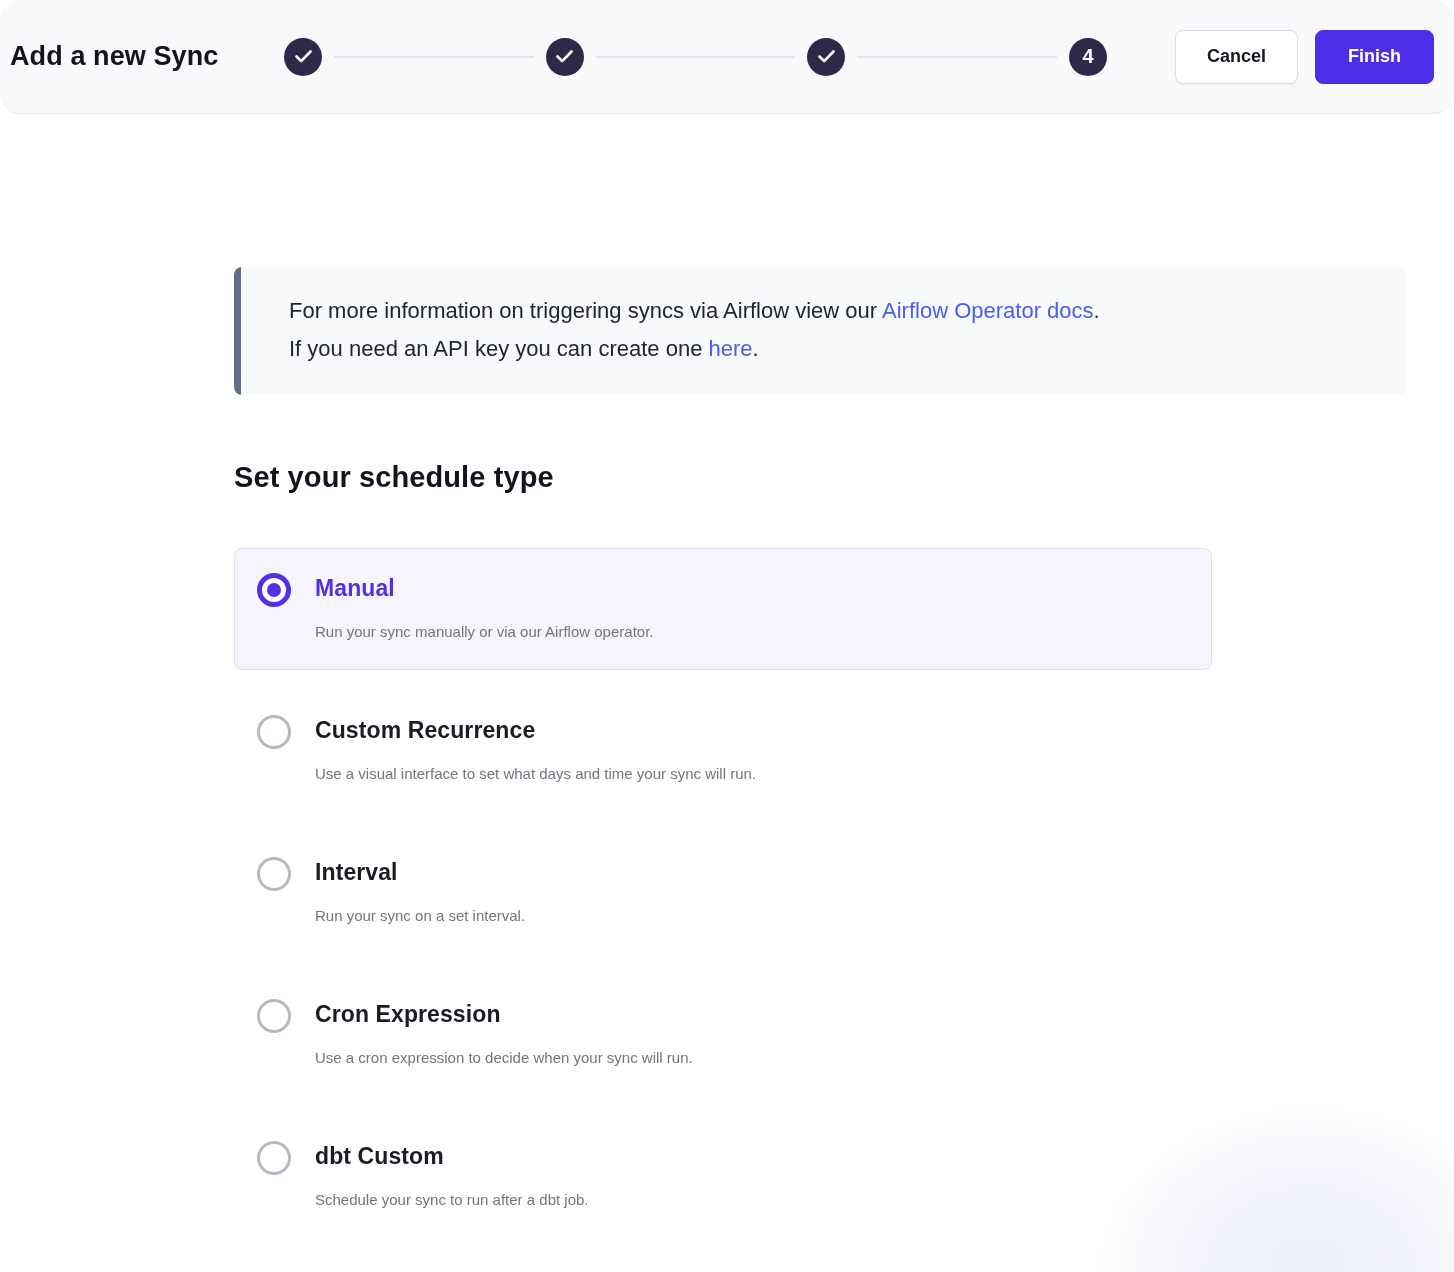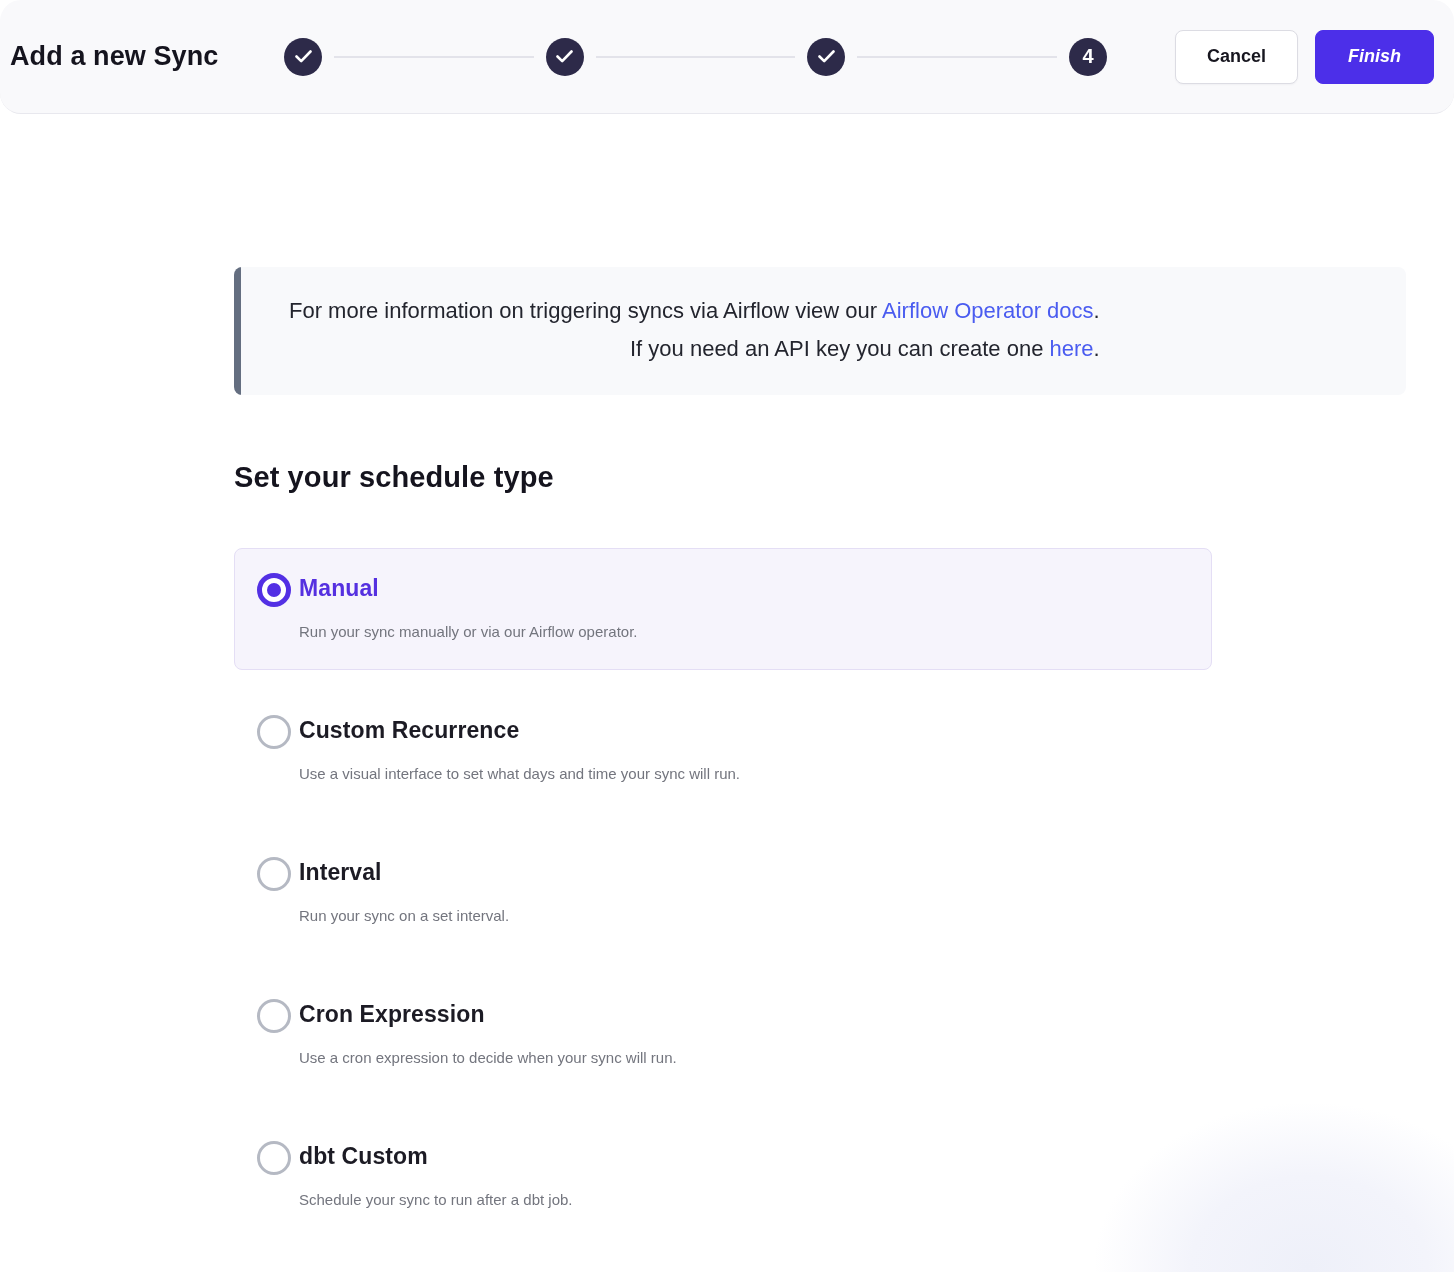--- a/index.html
+++ b/index.html
@@ -71,39 +71,37 @@
     border: 1px solid #dcdce3;
     color: #17161f;
     padding: 0 31px;
     box-shadow: 0 1px 2px rgba(20,20,40,0.04);
   }
   .btn-finish {
     background: #4c2fe9;
     border: 1px solid #4c2fe9;
     color: #ffffff;
     padding: 12px 32px;
-    font-style: italic;
   }
 
   
   .main { padding: 86px 48px 0 234px; }
   .section-heading {
     font-size: 29px;
     font-weight: 700;
     color: #15141e;
     letter-spacing: 0.1px;
   }
 
   .callout {
     margin-top: 67px;
     display: flex;
     border-radius: 8px;
     overflow: hidden;
     background: #f8f9fb;
-    text-align: right;
   }
   .callout-bar { width: 7px; background: #646e80; flex: none; }
   .callout-body {
     padding: 25px 48px 27px 48px;
     font-size: 22px;
     line-height: 38px;
     color: #23252e;
   }
   .callout a, .link {
     color: #4a5cf0;
@@ -143,21 +141,21 @@
     position: absolute;
     left: 50%; top: 50%;
     width: 14px; height: 14px;
     margin: -7px 0 0 -7px;
     border-radius: 50%;
     background: #5330e4;
     display: none;
   }
   .radio.checked .dot { display: block; }
 
-  .option-texts { margin-left: 8px; }
+  .option-texts { margin-left: 24px; }
   .option-label {
     font-size: 23px;
     font-weight: 600;
     color: #1c1b24;
     line-height: 34px;
     letter-spacing: 0.1px;
   }
   .option-row.selected .option-label { color: #5530e0; }
   .option-desc {
     margin-top: 12px;

